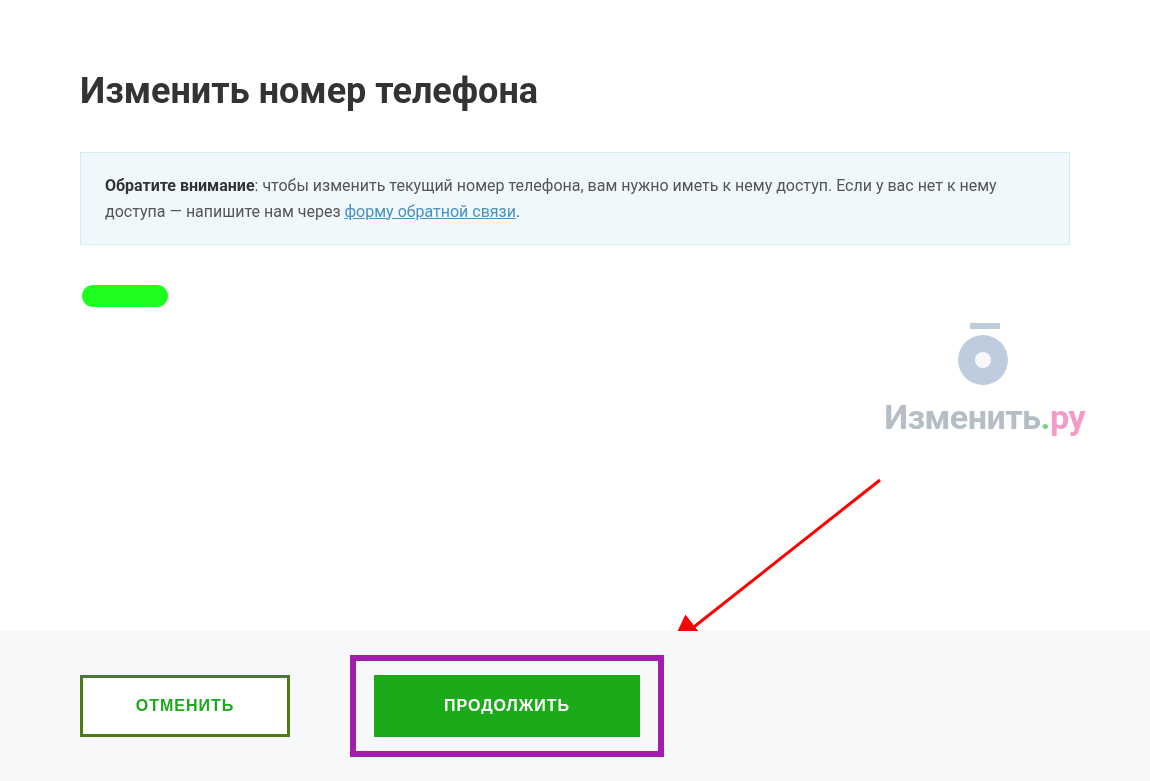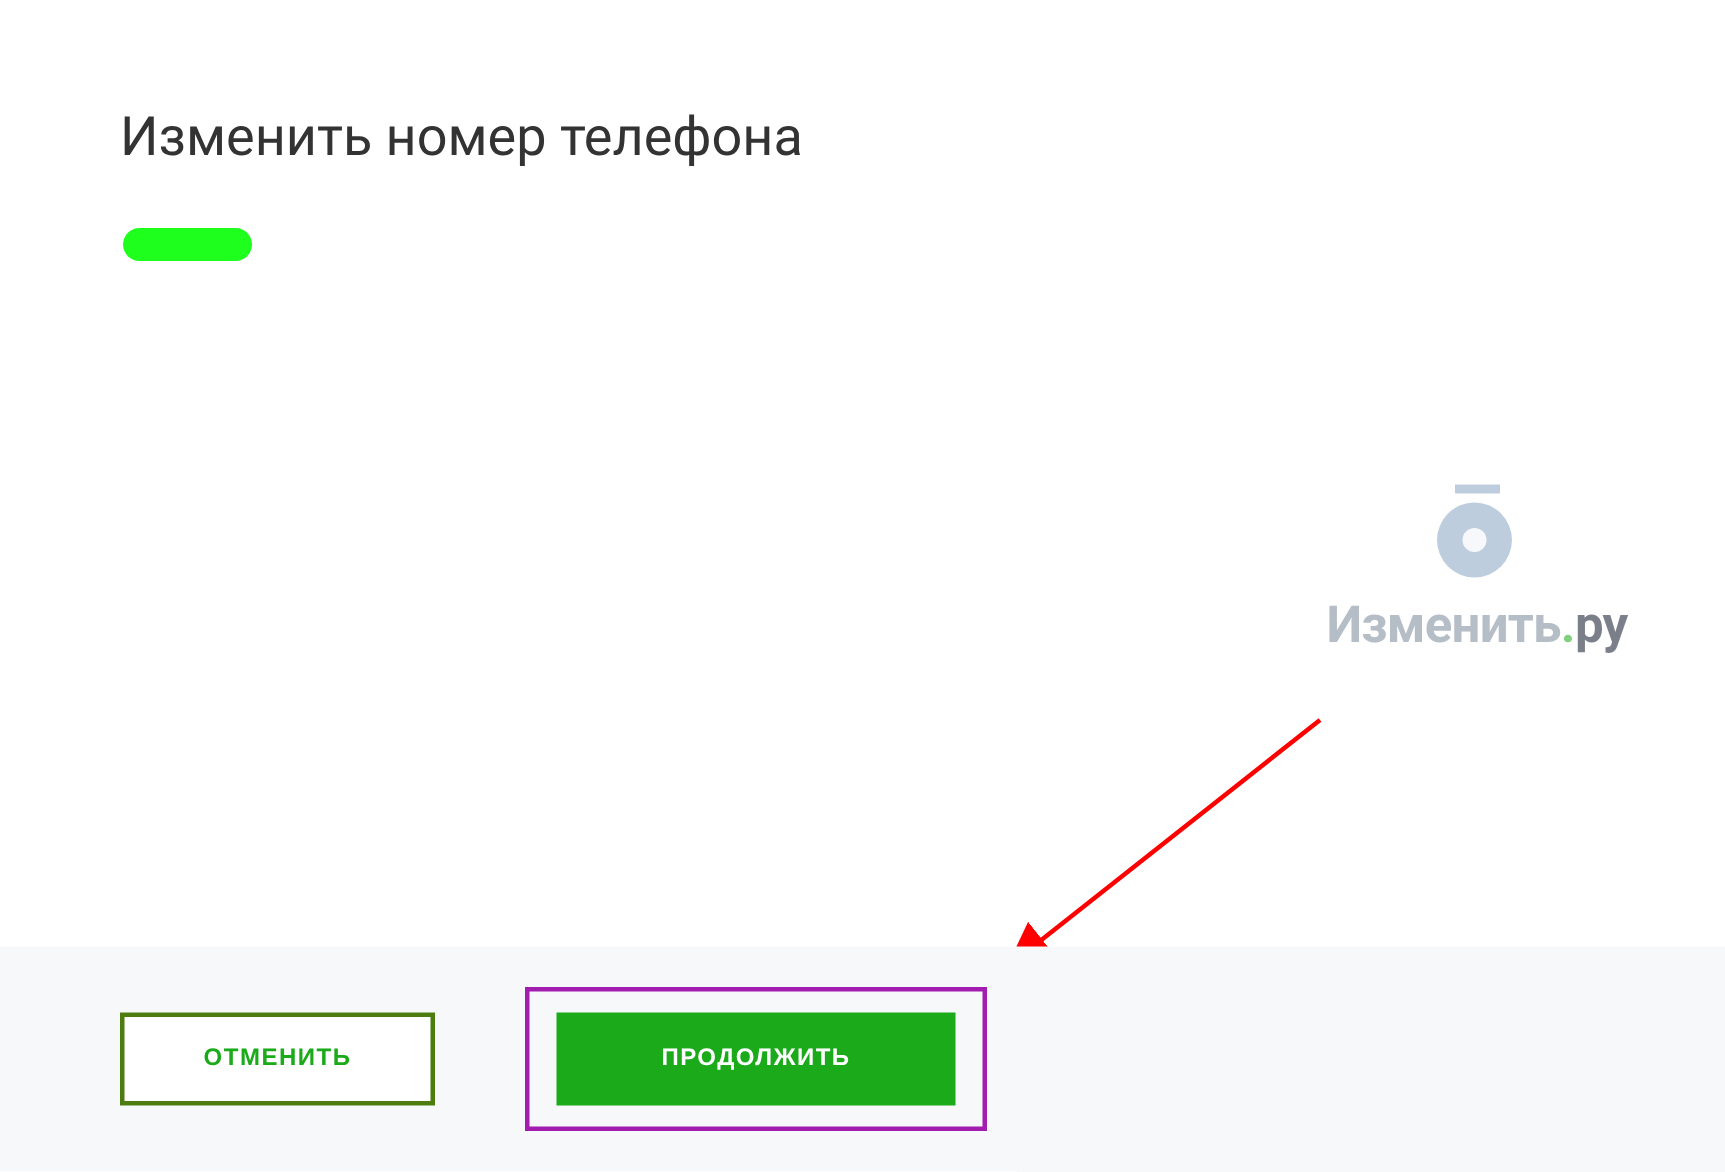--- a/index.html
+++ b/index.html
@@ -12,21 +12,21 @@
       background: #fff;
       width: 1150px;
       height: 781px;
       position: relative;
     }
     .container {
       padding: 70px 80px 0 80px;
     }
     .page-title {
       font-size: 36px;
-      font-weight: 400;
+      font-weight: 700;
       color: #333;
       margin-bottom: 40px;
     }
     .notice-box {
       background: #f0f8fc;
       border: 1px solid #d6ecf5;
       padding: 20px 24px;
       margin-bottom: 40px;
       font-size: 16px;
       line-height: 1.6;
@@ -103,21 +103,21 @@
       background: #fff;
       border: 3px solid #4d7c0f;
       color: #1aaa1a;
       font-size: 16px;
       font-weight: 600;
       letter-spacing: 1px;
       cursor: pointer;
       text-transform: uppercase;
     }
     .continue-wrapper {
-      border: 3px solid #a21caf;
+      border: 6px solid #a21caf;
       padding: 14px 18px;
       display: inline-block;
     }
     .btn-continue {
       width: 266px;
       height: 62px;
       background: #1aaa1a;
       border: none;
       color: #fff;
       font-size: 16px;
@@ -173,38 +173,41 @@
       top: 17px;
       left: 17px;
     }
     .watermark-text {
       font-size: 34px;
       font-weight: 700;
       color: #7a8a99;
       letter-spacing: -0.5px;
     }
     .watermark-text .ru {
-      color: #0f172a;
+      color: #ec4899;
     }
     .watermark-text .dot {
       color: #1aaa1a;
     }
     .arrow-svg {
       position: absolute;
       top: 470px;
       left: 640px;
       pointer-events: none;
     }
   </style>
 </head>
 <body>
 
 <div class="container">
   <h1 class="page-title">Изменить номер телефона</h1>
 
+  <div class="notice-box">
+    <span class="notice-strong">Обратите внимание</span><span>: чтобы изменить текущий номер телефона, вам нужно иметь к нему доступ. Если у вас нет к нему доступа — напишите нам через </span><a class="notice-link">форму обратной связи</a><span>.</span>
+  </div>
 
 
   <div class="sms-sent-text">
     <span class="phone-redact"></span>
   </div>
 
 </div>
 
 <div class="watermark">
   <div class="watermark-icon">

